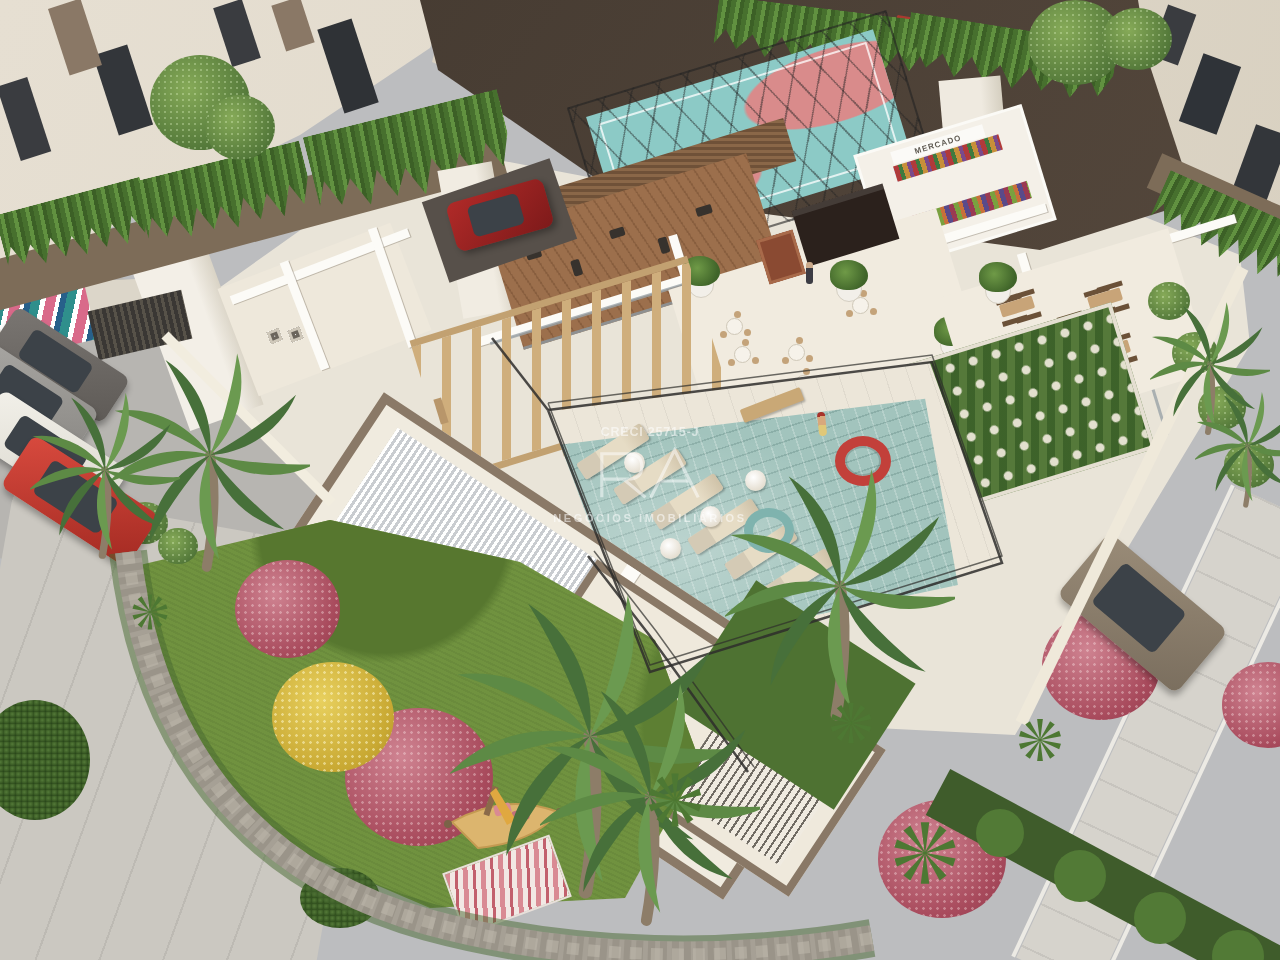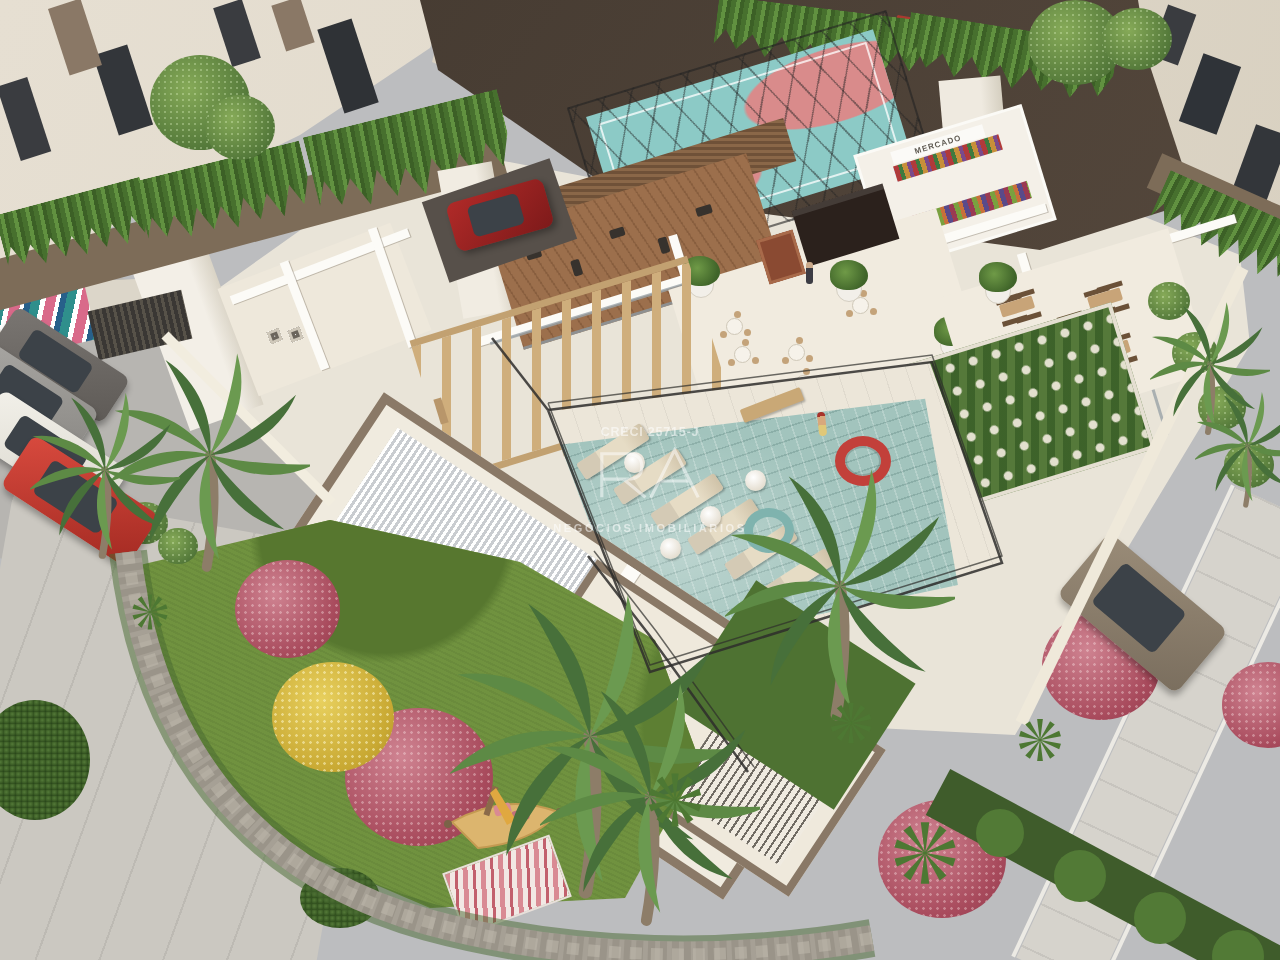--- a/index.html
+++ b/index.html
@@ -302,16 +302,16 @@
   </svg>
 
   <div class="a wm" style="left:545px;top:425px;width:210px;">
     <div style="font-size:12.5px;font-weight:700;letter-spacing:.8px;">CRECI 25715-J</div>
     <svg width="132" height="60" viewBox="0 0 122 66" style="margin-top:2px;opacity:.5;">
       <g stroke="#ffffff" stroke-width="3.5" fill="none">
         <path d="M8,62 L8,14 L36,14 Q52,14 52,28 Q52,42 36,42 L8,42 M32,42 L56,62"></path>
         <path d="M62,62 L88,10 L114,62 M71,44 L105,44"></path>
       </g>
     </svg>
-    <div style="font-size:11px;font-weight:700;letter-spacing:2.6px;margin-top:17px;">NEGÓCIOS IMOBILIÁRIOS</div>
+    <div style="font-size:11px;font-weight:700;letter-spacing:2.6px;margin-top:7px;">NEGÓCIOS IMOBILIÁRIOS</div>
   </div>
 
 </div>
 
 </body></html>

